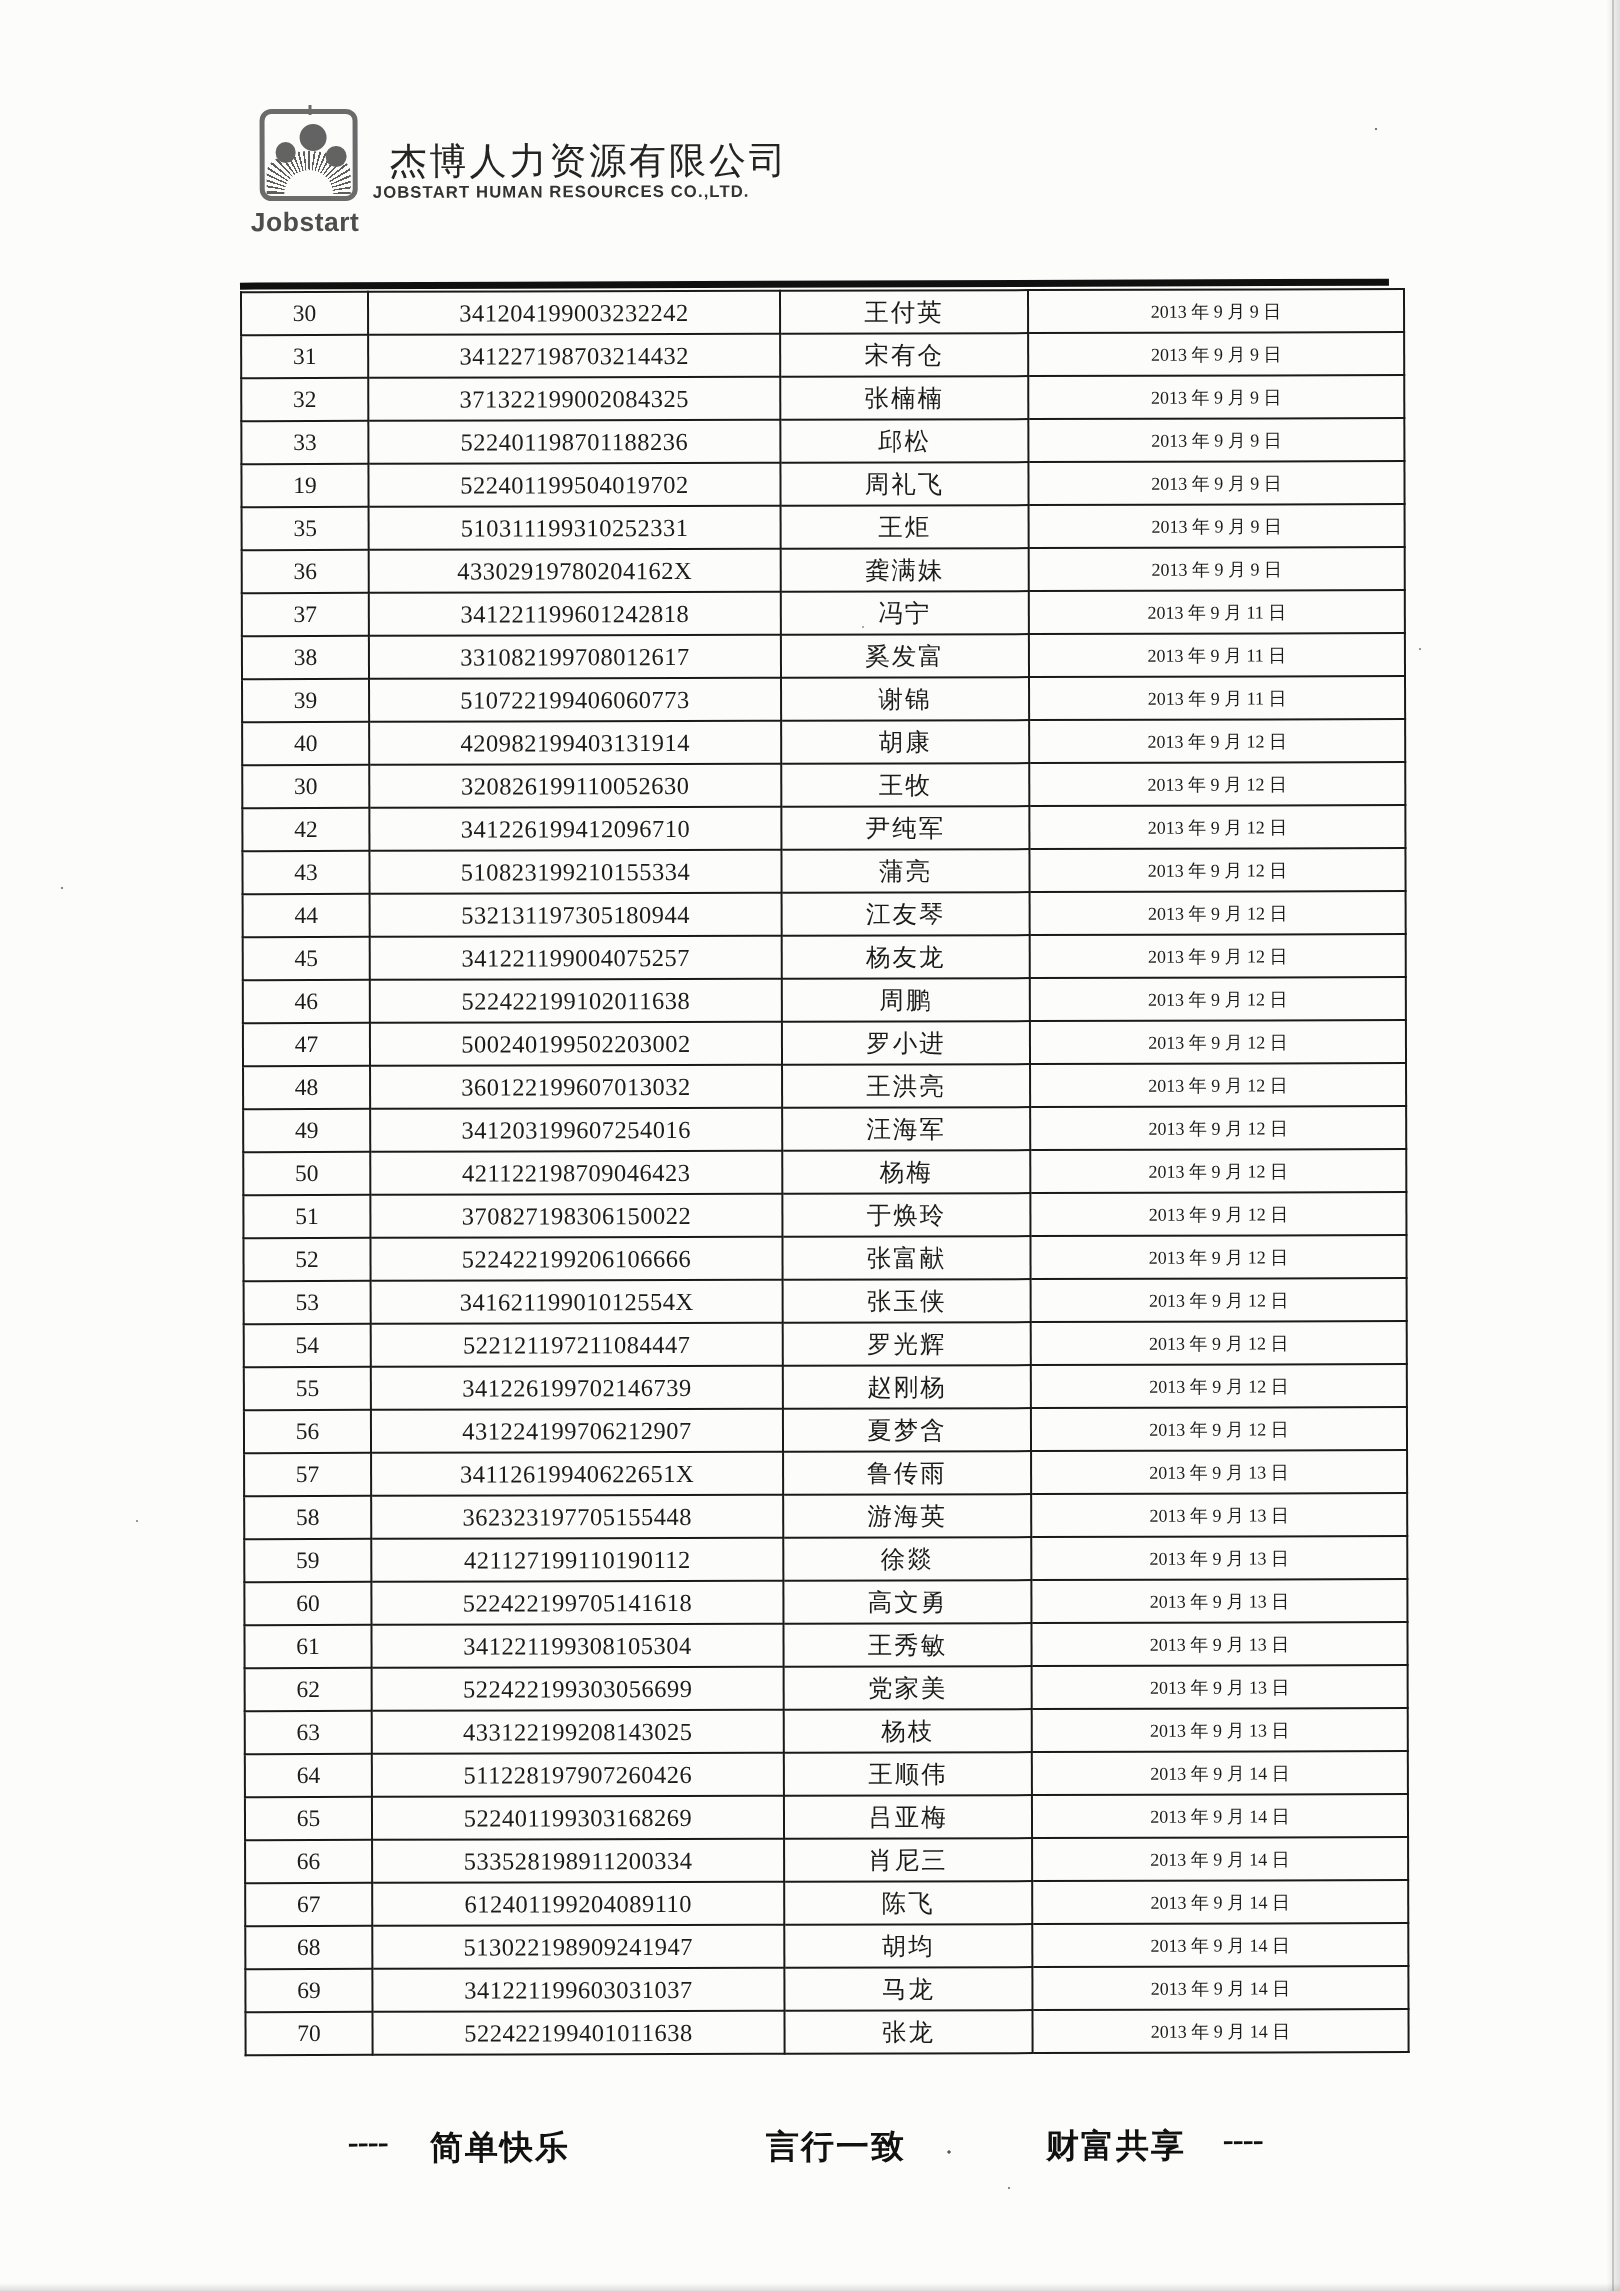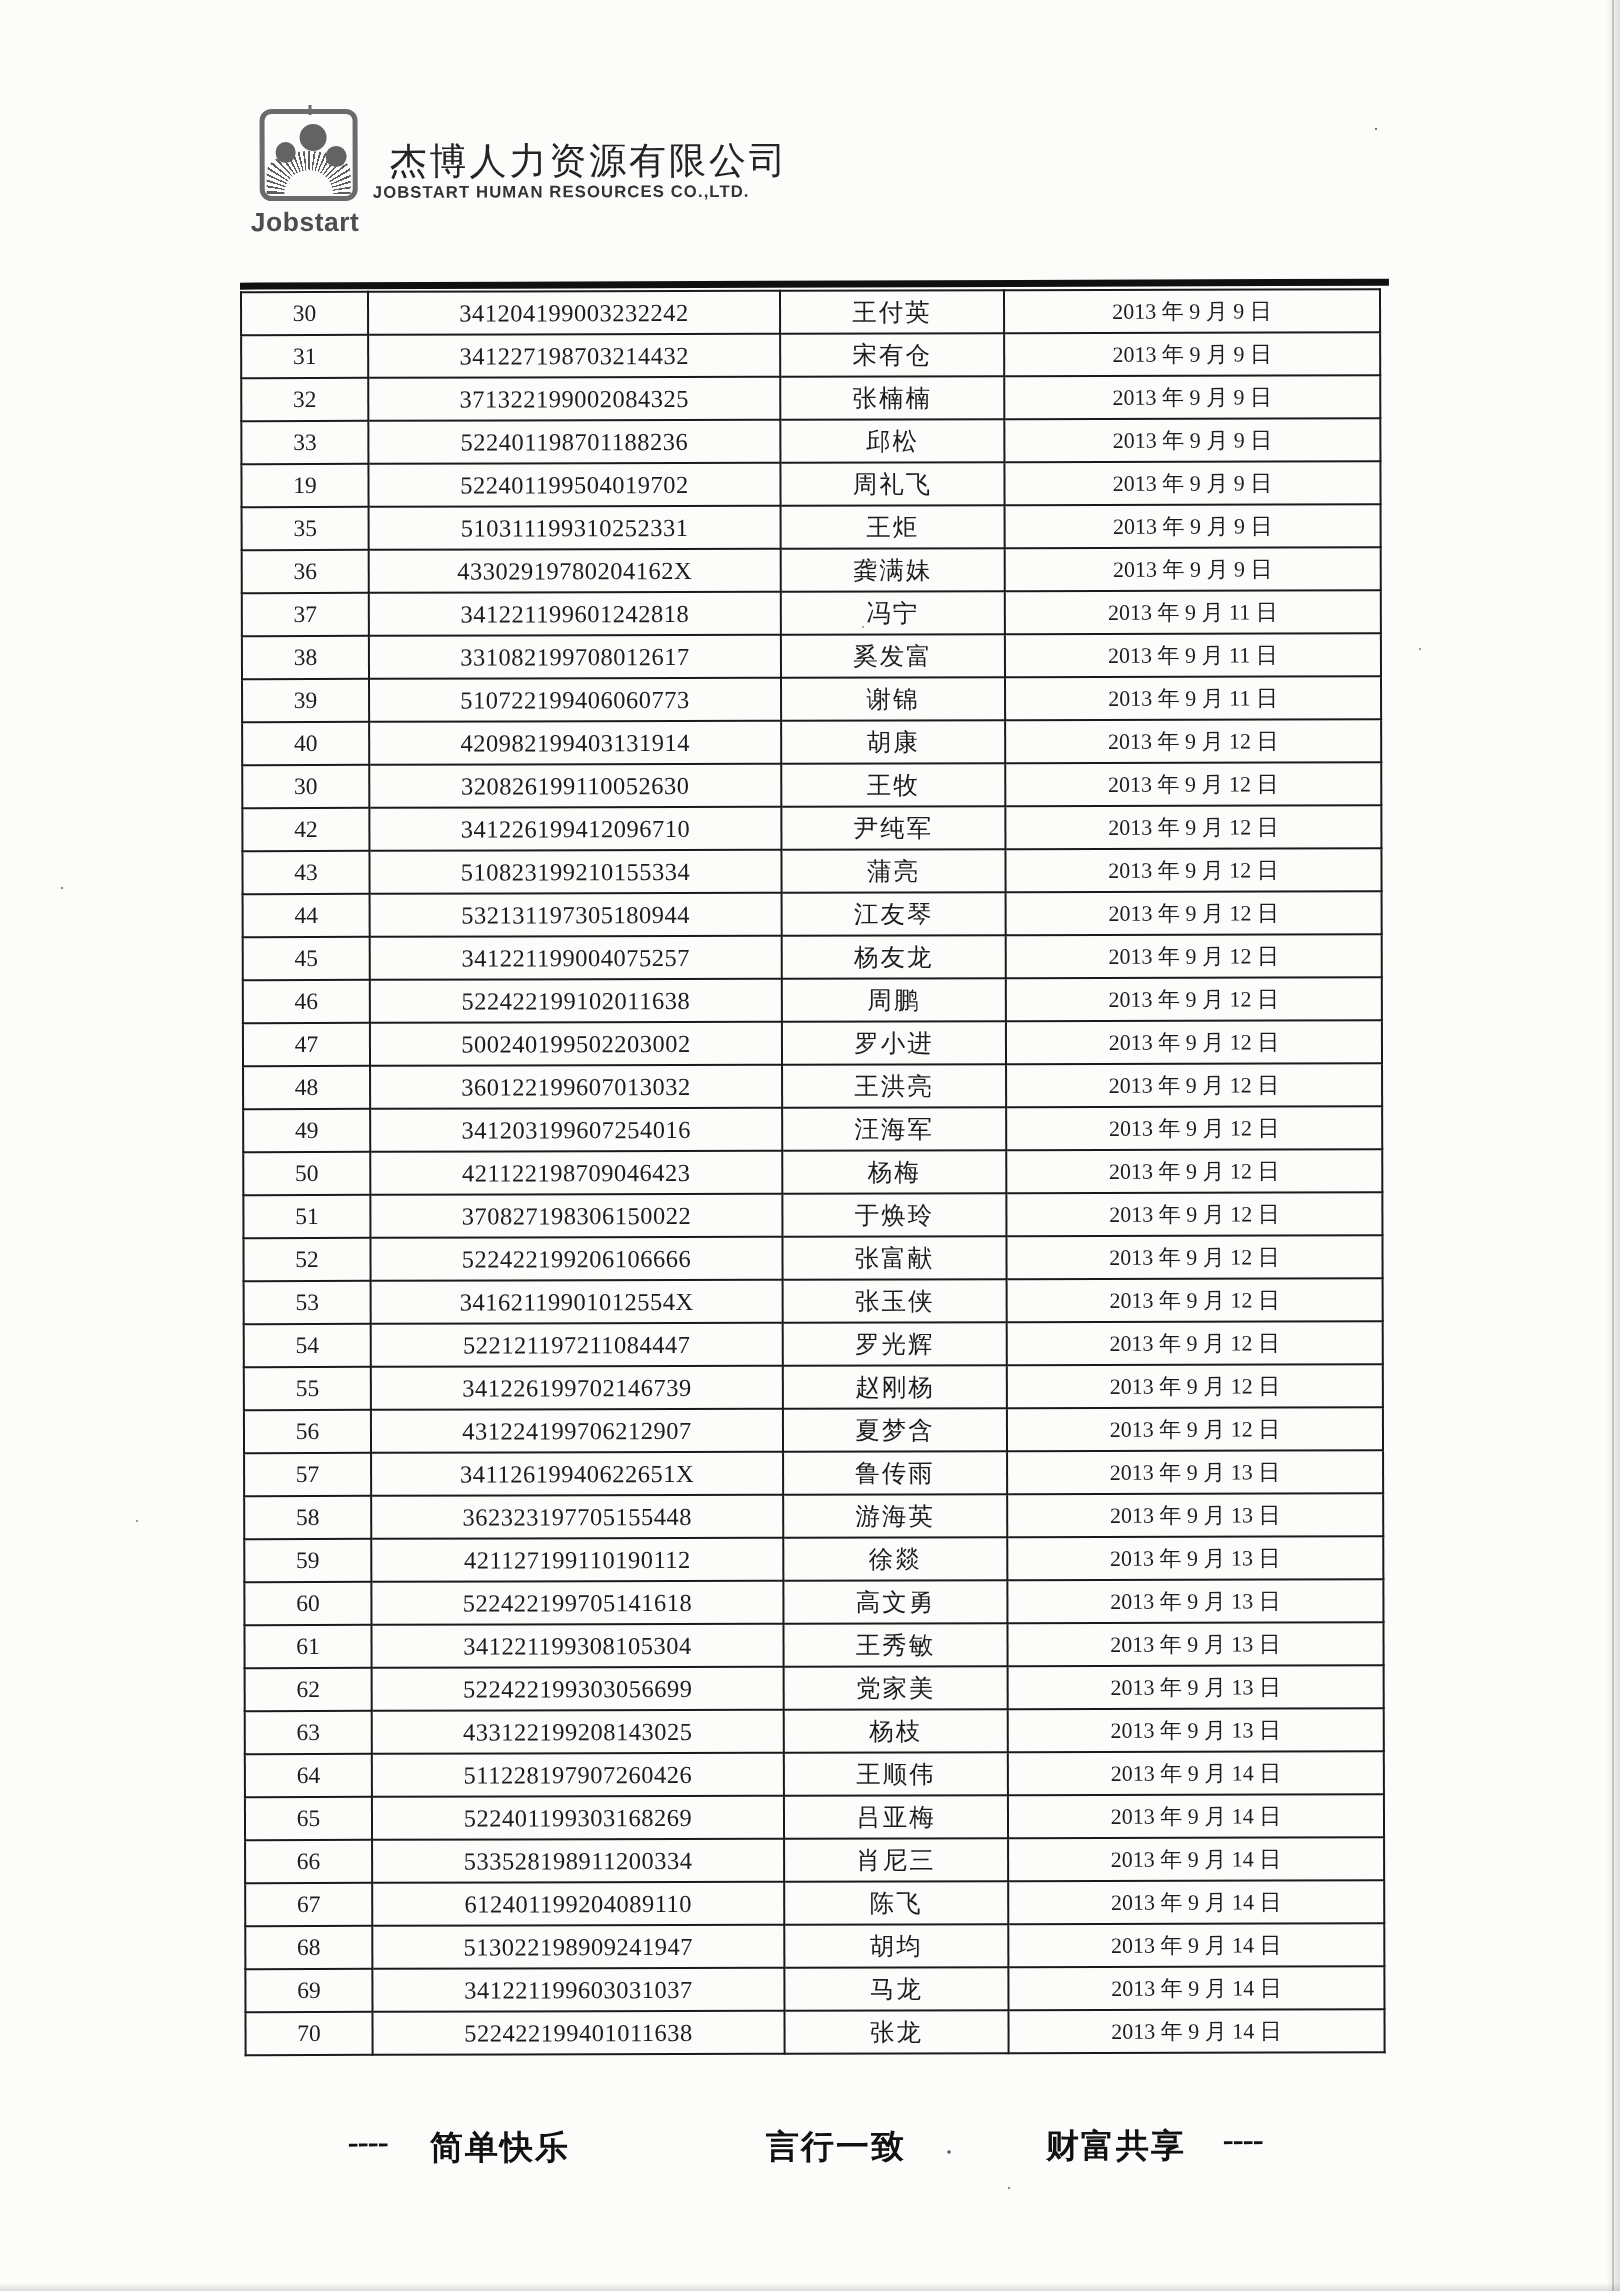--- a/index.html
+++ b/index.html
@@ -73,22 +73,22 @@
     position:absolute;left:240px;top:290px;width:1137px;
     border-collapse:collapse;table-layout:fixed;
     color:#1c1c1c;
   }
   table.roster td{
     border:2px solid #1a1a1a;height:43px;box-sizing:border-box;
     text-align:center;vertical-align:middle;padding:0;overflow:hidden;white-space:nowrap;
   }
   td.c0{width:127px;font-family:"Liberation Serif", serif;font-size:23.5px;}
   td.c1{width:412px;font-family:"Liberation Serif", serif;font-size:24.5px;letter-spacing:0.5px;}
-  td.c2{width:224px;font-size:24.5px;letter-spacing:2px;}
-  td.c3{width:376px;font-family:"Liberation Serif", serif;font-size:22px;margin-top:20px;}
+  td.c2{width:248px;font-size:24.5px;letter-spacing:2px;}
+  td.c3{width:376px;font-family:"Liberation Serif", serif;font-size:18px;margin-top:20px;}
 
   
   .slogan{position:absolute;left:0;top:2125px;width:1620px;height:49px;color:#111;}
   .slogan span{position:absolute;white-space:nowrap;}
   .slogan .s{font-size:33px;font-weight:bold;letter-spacing:2px;text-align:right;}
   .slogan .dash{font-family:"Liberation Serif", serif;font-size:33px;font-weight:bold;letter-spacing:-1px;top:-2px;}
   .d1{left:343px;} .s1{left:425px;} .s2{left:761px;} .s3{left:1041px;} .d2{left:1218px;}
 </style>
 </head>
 <body>

